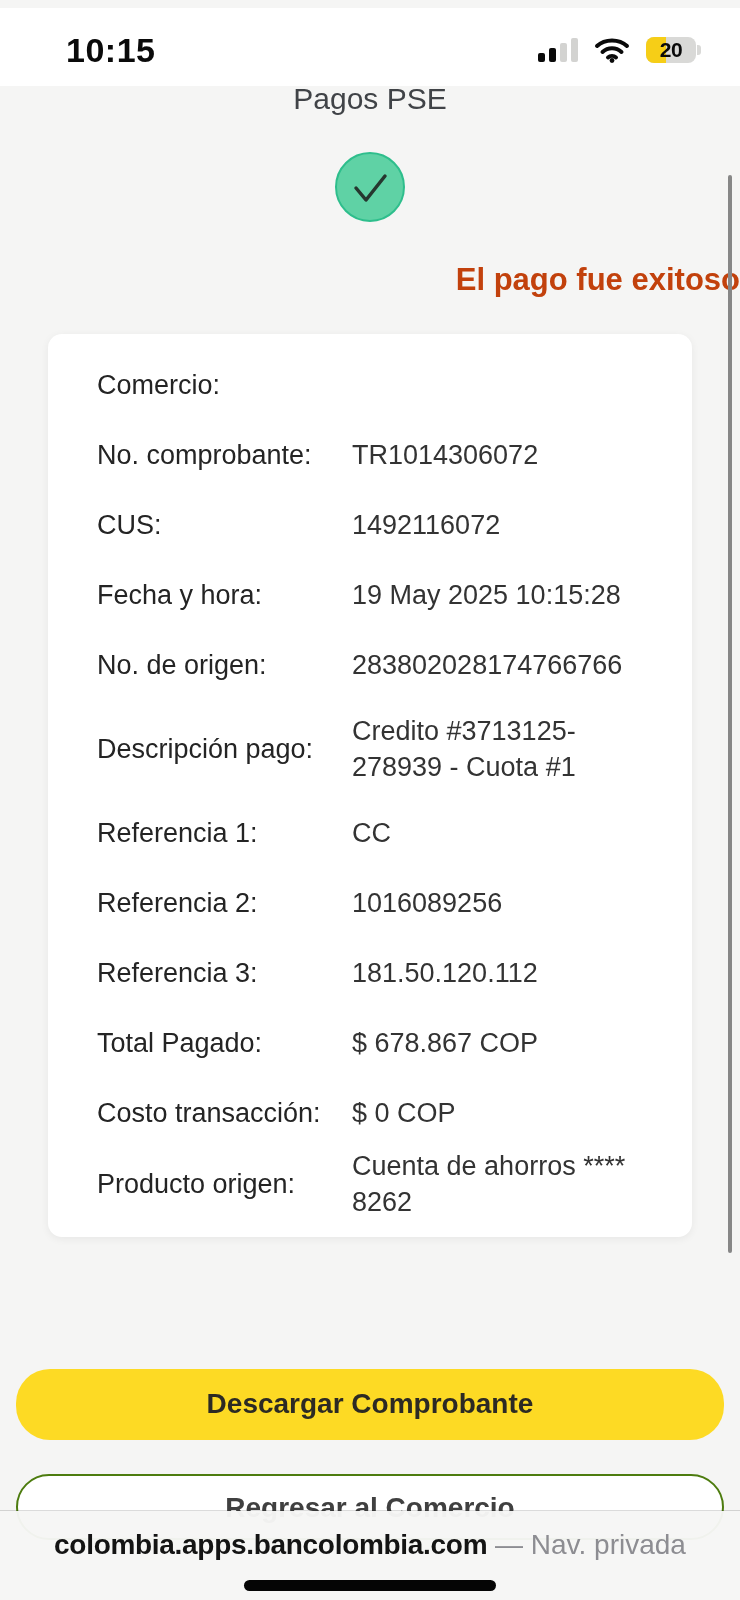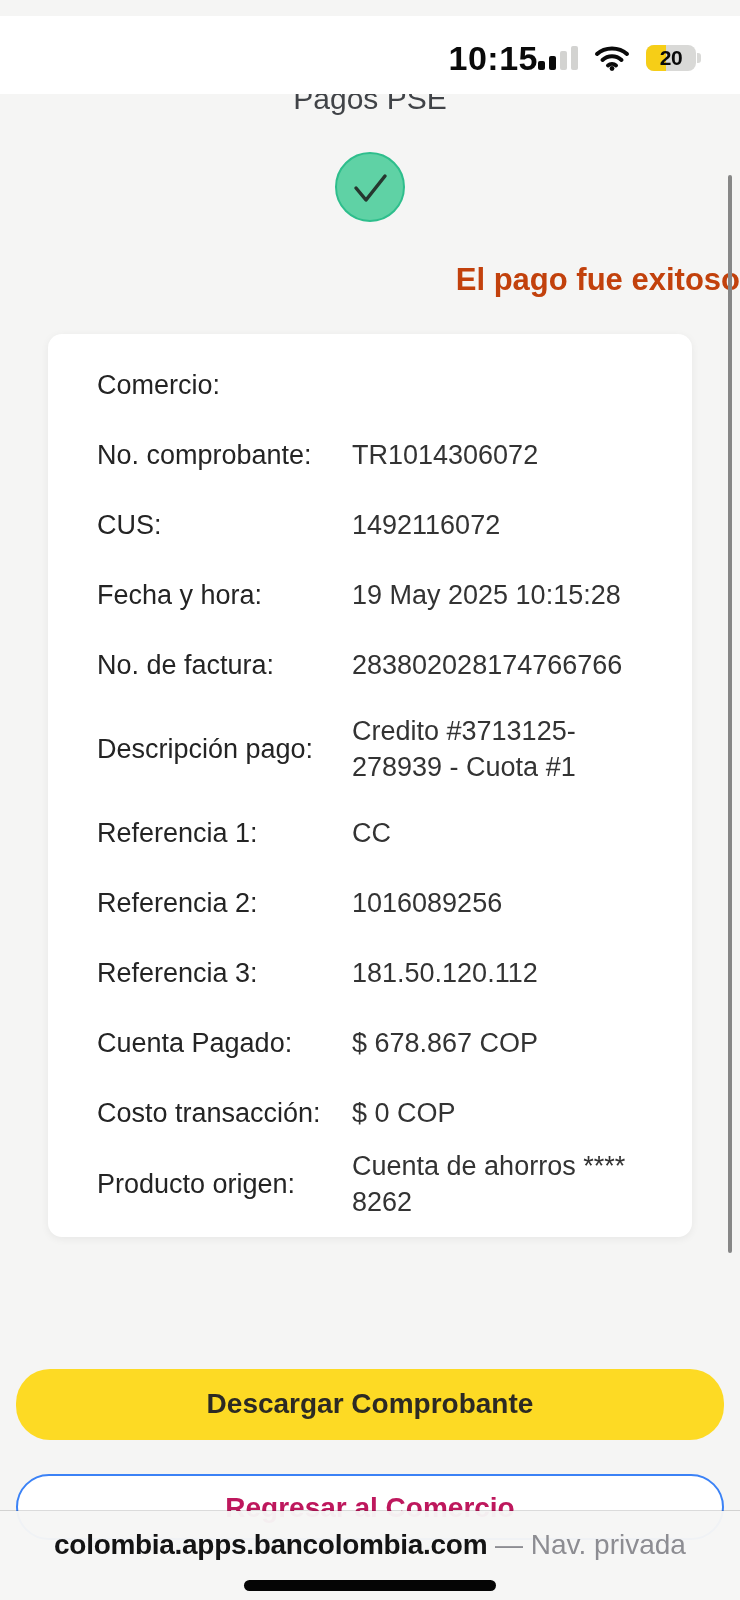--- a/index.html
+++ b/index.html
@@ -4,22 +4,22 @@
 <style>
   html,body{margin:0;padding:0;background:#e9e9e9;}
   *{box-sizing:border-box;}
   .phone{
     position:relative;width:740px;height:1600px;margin:0 auto;
     background:#f5f5f4;overflow:hidden;
     font-family:"Liberation Sans", sans-serif;color:#2d2d2d;
   }
   
   .status-bar{
-    position:absolute;top:16px;left:0;width:740px;height:78px;background:#ffffff;
-    display:flex;align-items:center;justify-content:flex-end;
+    position:absolute;top:8px;left:0;width:740px;height:78px;background:#ffffff;
+    display:flex;align-items:center;justify-content:space-between;
     padding:6px 44px 0 66px;
   }
   .status-time{font-size:34px;font-weight:700;color:#0a0a0a;letter-spacing:.5px;}
   .status-icons{display:flex;align-items:center;gap:16px;}
   .signal{display:flex;align-items:flex-end;gap:4px;height:24px;}
   .signal b{display:block;width:7px;border-radius:2px;background:#0a0a0a;}
   .signal b:nth-child(1){height:9px;}
   .signal b:nth-child(2){height:14px;}
   .signal b:nth-child(3){height:19px;background:#d3d3d1;}
   .signal b:nth-child(4){height:24px;background:#d3d3d1;}
@@ -52,23 +52,23 @@
   .row .val{flex:1;font-size:27px;color:#333333;line-height:1.35;}
   
   .btn-primary{
     display:flex;align-items:center;justify-content:center;
     width:708px;height:71px;margin:132px auto 0;border:none;border-radius:34px;
     background:#fdda24;font-family:inherit;
     font-size:28px;font-weight:700;color:#2c2a24;cursor:pointer;
   }
   .btn-secondary{
     display:flex;align-items:flex-start;justify-content:center;
-    width:708px;height:66px;margin:34px auto 0;border:2px solid #3b82f6;border-radius:33px;
+    width:708px;height:66px;margin:34px auto 0;border:2px solid #4d7c0f;border-radius:33px;
     background:#ffffff;font-family:inherit;padding-top:16px;
-    font-size:28px;font-weight:700;color:#be185d;cursor:pointer;
+    font-size:28px;font-weight:700;color:#404040;cursor:pointer;
   }
   
   .browser-bar{
     position:absolute;left:0;bottom:0;width:740px;height:89px;
     background:rgba(246,246,245,0.97);
     box-shadow:0 -1px 0 rgba(0,0,0,0.14);
     z-index:5;
   }
   .url-line{
     margin-top:18px;text-align:center;font-size:28px;white-space:nowrap;
@@ -137,41 +137,41 @@
     </div>
     <div class="row">
       <span class="lbl">CUS:</span>
       <span class="val">1492116072</span>
     </div>
     <div class="row">
       <span class="lbl">Fecha y hora:</span>
       <span class="val">19 May 2025 10:15:28</span>
     </div>
     <div class="row">
-      <span class="lbl">No. de factura:</span>
+      <span class="lbl">No. de origen:</span>
       <span class="val">283802028174766766</span>
     </div>
     <div class="row tall">
       <span class="lbl">Descripción pago:</span>
       <span class="val">Credito #3713125-278939 - Cuota #1</span>
     </div>
     <div class="row">
       <span class="lbl">Referencia 1:</span>
       <span class="val">CC</span>
     </div>
     <div class="row">
       <span class="lbl">Referencia 2:</span>
       <span class="val">1016089256</span>
     </div>
     <div class="row">
       <span class="lbl">Referencia 3:</span>
       <span class="val">181.50.120.112</span>
     </div>
     <div class="row">
-      <span class="lbl">Cuenta Pagado:</span>
+      <span class="lbl">Total Pagado:</span>
       <span class="val">$ 678.867 COP</span>
     </div>
     <div class="row">
       <span class="lbl">Costo transacción:</span>
       <span class="val">$ 0 COP</span>
     </div>
     <div class="row">
       <span class="lbl">Producto origen:</span>
       <span class="val">Cuenta de ahorros **** 8262</span>
     </div>

